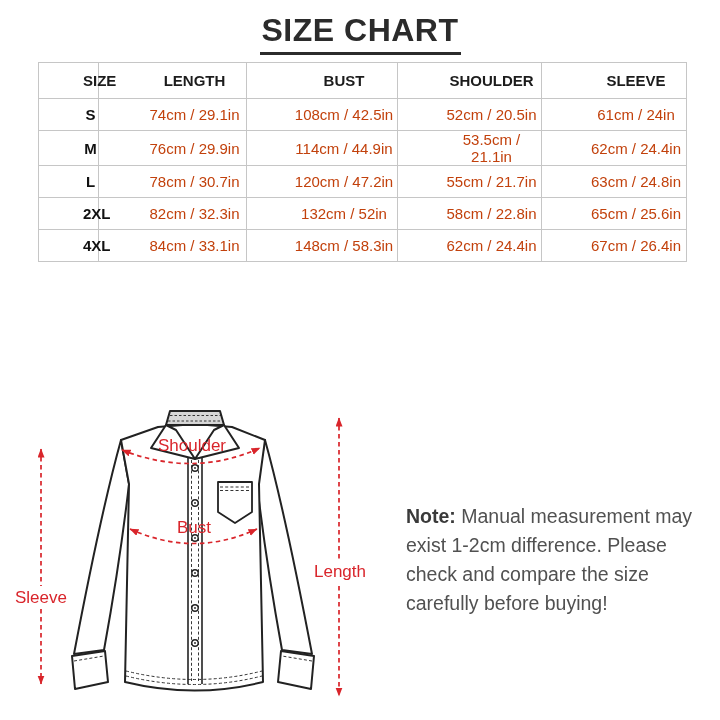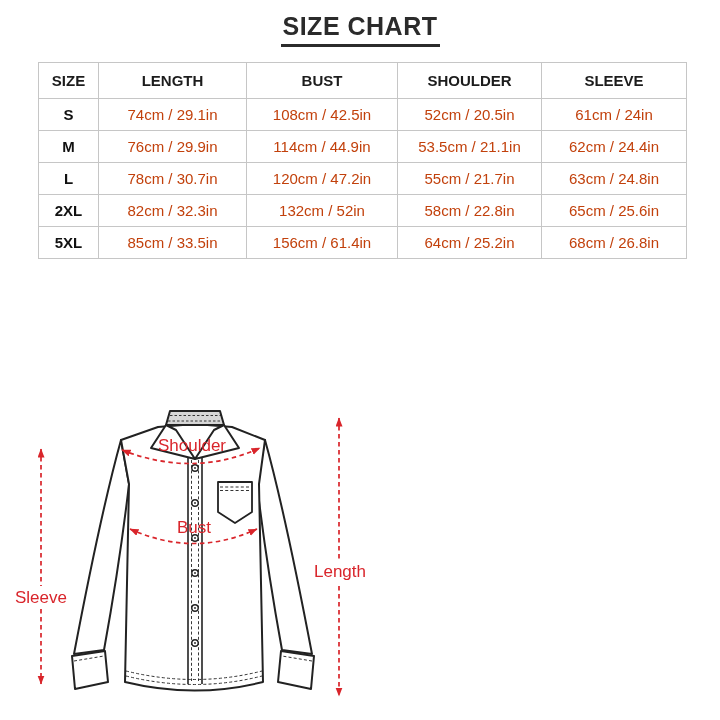--- a/index.html
+++ b/index.html
@@ -15,40 +15,41 @@
   }
   .title-wrap {
     position: absolute;
     top: 12px;
     left: 0;
     width: 100%;
     text-align: center;
   }
   .page-title {
     display: inline-block;
-    font-size: 25px;
+    font-size: 32px;
     font-weight: bold;
     letter-spacing: 0.5px;
     color: #2b2b2b;
     border-bottom: 3px solid #2b2b2b;
     padding: 0 2px 3px 2px;
   }
   table.size-table {
     position: absolute;
     left: 38px;
     top: 62px;
     width: 648px;
     border-collapse: collapse;
     table-layout: fixed;
   }
   .size-table th, .size-table td {
     border: 1px solid #c6c6c6;
     text-align: center;
     vertical-align: middle;
     background: #ffffff;
+    padding-left: 44px;
   }
   .size-table th {
     height: 36px;
     font-size: 15px;
     font-weight: bold;
     color: #1c1c1c;
   }
   .size-table td {
     height: 32px;
     font-size: 15px;
@@ -128,25 +129,25 @@
         <td>63cm / 24.8in</td>
       </tr>
       <tr>
         <td class="size-col">2XL</td>
         <td>82cm / 32.3in</td>
         <td>132cm / 52in</td>
         <td>58cm / 22.8in</td>
         <td>65cm / 25.6in</td>
       </tr>
       <tr>
-        <td class="size-col">5XL</td>
-        <td>85cm / 33.5in</td>
-        <td>156cm / 61.4in</td>
-        <td>64cm / 25.2in</td>
-        <td>68cm / 26.8in</td>
+        <td class="size-col">4XL</td>
+        <td>84cm / 33.1in</td>
+        <td>148cm / 58.3in</td>
+        <td>62cm / 24.4in</td>
+        <td>67cm / 26.4in</td>
       </tr>
     </tbody>
   </table>
 
   <svg class="diagram" viewBox="0 0 380 325" xmlns="http://www.w3.org/2000/svg">
     <defs>
       <marker id="ah" markerWidth="10" markerHeight="8" refX="8.5" refY="3.5" orient="auto-start-reverse" markerUnits="userSpaceOnUse">
         <path d="M0,0 L9,3.5 L0,7 Z" fill="#d9252b"></path>
       </marker>
     </defs>
@@ -215,14 +216,15 @@
     <rect x="7" y="194" width="53" height="23" fill="#ffffff"></rect>
     <rect x="305" y="168" width="54" height="23" fill="#ffffff"></rect>
     <g fill="#d9252b" font-family="Liberation Sans, sans-serif" font-size="17" text-anchor="middle">
       <text x="184" y="59">Shoulder</text>
       <text x="186" y="141">Bust</text>
       <text x="33" y="211">Sleeve</text>
       <text x="332" y="185">Length</text>
     </g>
   </svg>
 
+  <p class="note-block"><strong>Note:</strong><span> Manual measurement may exist 1-2cm difference. Please check and compare the size carefully before buying!</span></p>
 
 </div>
 
 </body></html>

